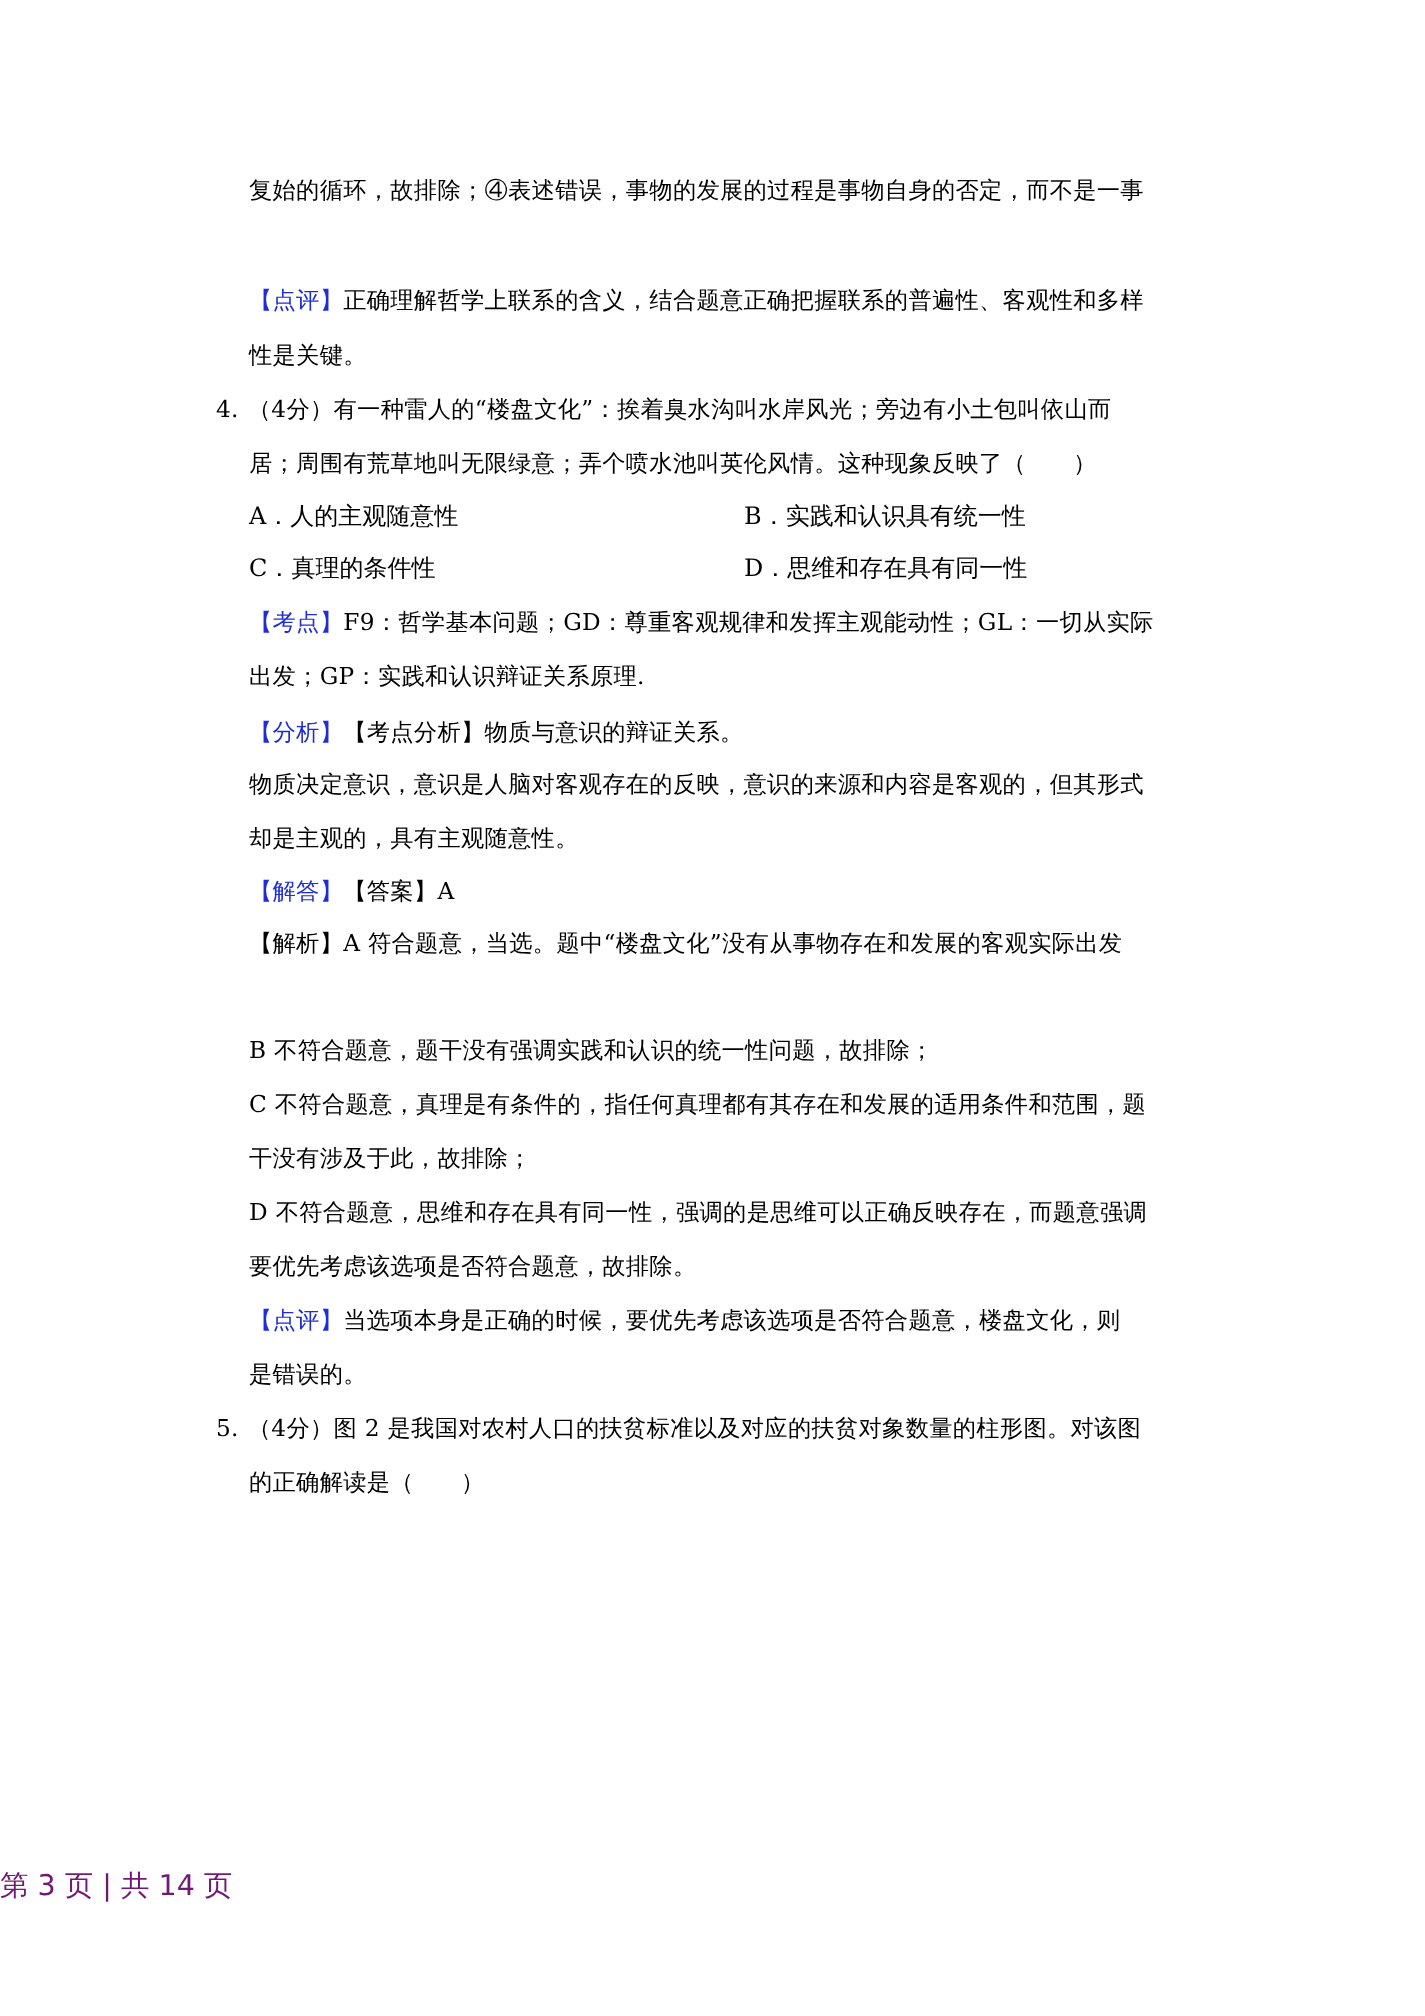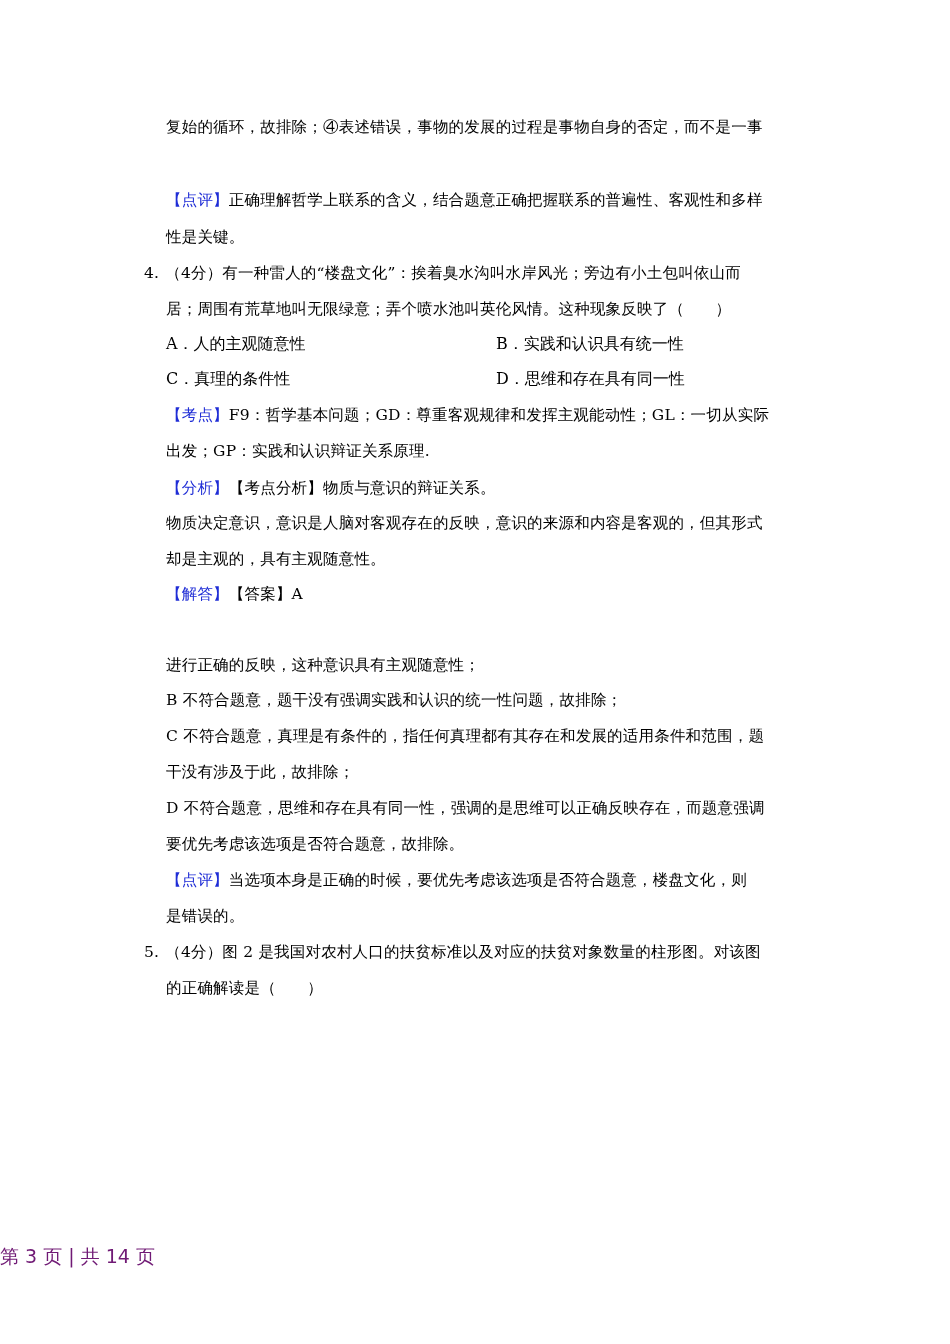--- a/index.html
+++ b/index.html
@@ -31,21 +31,21 @@
   <div class="opt" style="left:496px; top:369px"><span>D．</span><span>思维和存在具有同一性</span></div>
 
   <div class="line" style="top:405px"><span class="label-blue">【考点】</span><span>F9：哲学基本问题；GD：尊重客观规律和发挥主观能动性；GL：一切从实际</span></div>
   <div class="line" style="top:441px">出发；GP：实践和认识辩证关系原理.</div>
 
   <div class="line" style="top:478px"><span class="label-blue">【分析】</span><span>【考点分析】物质与意识的辩证关系。</span></div>
   <div class="line" style="top:513px">物质决定意识，意识是人脑对客观存在的反映，意识的来源和内容是客观的，但其形式</div>
   <div class="line" style="top:549px">却是主观的，具有主观随意性。</div>
 
   <div class="line" style="top:584px"><span class="label-blue">【解答】</span><span>【答案】A</span></div>
-  <div class="line" style="top:655px">进行正确的反映，这种意识具有主观随意性；</div>
+  <div class="line" style="top:619px">【解析】A 符合题意，当选。题中“楼盘文化”没有从事物存在和发展的客观实际出发</div>
   <div class="line" style="top:690px">B 不符合题意，题干没有强调实践和认识的统一性问题，故排除；</div>
   <div class="line" style="top:726px">C 不符合题意，真理是有条件的，指任何真理都有其存在和发展的适用条件和范围，题</div>
   <div class="line" style="top:762px">干没有涉及于此，故排除；</div>
   <div class="line" style="top:798px">D 不符合题意，思维和存在具有同一性，强调的是思维可以正确反映存在，而题意强调</div>
   <div class="line" style="top:834px">要优先考虑该选项是否符合题意，故排除。</div>
 
   <div class="line" style="top:870px"><span class="label-blue">【点评】</span><span>当选项本身是正确的时候，要优先考虑该选项是否符合题意，楼盘文化，则</span></div>
   <div class="line" style="top:906px">是错误的。</div>
 
   <div class="line qline" style="top:942px"><span>5.</span><span style="margin-left:6px">（4分）图 2 是我国对农村人口的扶贫标准以及对应的扶贫对象数量的柱形图。对该图</span></div>

